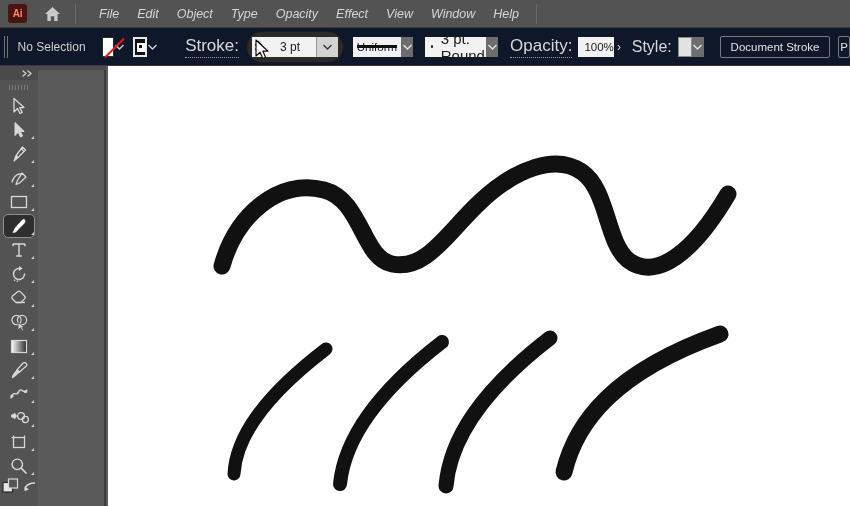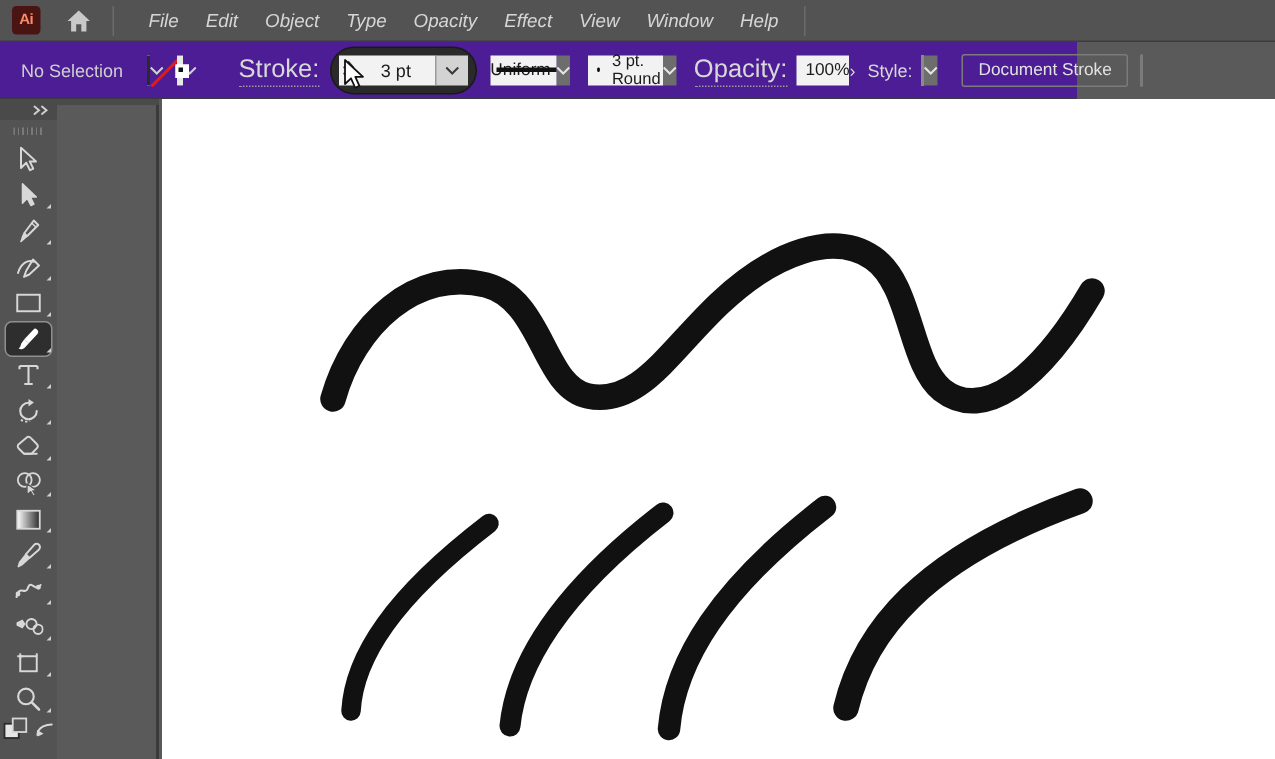--- a/index.html
+++ b/index.html
@@ -29,22 +29,22 @@
   .mb-sep { width: 1px; height: 20px; background: #6a6a6a; margin-left: 14px; }
   .menu-items { display: flex; align-items: center; margin-left: 14px; font-style: italic; }
   .menu-item {
     color: #d6d6d6; font-size: 12.5px; padding: 3px 9px;
     white-space: nowrap; cursor: default;
   }
   .mb-sep-right { width: 1px; height: 20px; background: #6a6a6a; margin-left: 8px; }
 
   
   .controlbar {
-    position: absolute; left: 0; top: 28px; width: 718px; height: 38px;
-    background: #4c1d95;
+    position: absolute; left: 0; top: 28px; width: 850px; height: 38px;
+    background: #0f172a;
     display: flex; align-items: center;
     border-bottom: 1px solid #3a3a3a;
   }
   .cb-grip { width: 6px; height: 22px; margin-left: 4px;
     background: repeating-linear-gradient(to right,#737373 0 1px,transparent 1px 3px); }
   .no-selection {
     color: #cfcfcf; font-size: 12px; margin-left: 10px; white-space: nowrap;
   }
   .swatch-fill {
     width: 20px; height: 20px; margin-left: 16px;
@@ -116,35 +116,35 @@
   .profile-txt { font-size: 11.5px; color: #1b1b1b; }
   .drop-gray {
     width: 20px; height: 20px; background: #6d6d6d;
     display: flex; align-items: center; justify-content: center;
   }
   .brush-box {
     margin-left: 12px; height: 20px; width: 90px; background: #f2f2f2;
     display: flex; align-items: center; padding-left: 6px; gap: 8px;
   }
   .brush-dot { width: 3px; height: 3px; border-radius: 50%; background: #111; }
-  .brush-txt { font-size: 11px; color: #1b1b1b; }
+  .brush-txt { font-size: 15px; color: #1b1b1b; }
   .opacity-label {
     color: #d8d8d8; font-size: 17px; margin-left: 12px; white-space: nowrap;
     border-bottom: 1px dotted #9a9a9a; padding-bottom: 1px;
   }
   .opacity-box {
     margin-left: 6px; height: 20px; width: 56px; background: #f2f2f2;
     display: flex; align-items: center; padding-left: 6px;
   }
   .opacity-val { font-size: 11.5px; color: #1b1b1b; text-align: center; }
   .arrow-right {
     width: 16px; height: 20px; display: flex; align-items: center; justify-content: center;
     color: #d8d8d8; font-size: 12px;
   }
-  .style-label { color: #d8d8d8; font-size: 12px; margin-left: 8px; }
+  .style-label { color: #d8d8d8; font-size: 16px; margin-left: 8px; }
   .style-swatch {
     margin-left: 6px; width: 22px; height: 20px; background: #e2e2e2;
     border: 1px solid #8a8a8a;
   }
   .doc-btn {
     margin-left: 16px; height: 22px; padding: 0 10px;
     border: 1px solid #7b7b7b; border-radius: 2px;
     display: flex; align-items: center; color: #e2e2e2; font-size: 11.5px;
     white-space: nowrap; cursor: default;
   }

